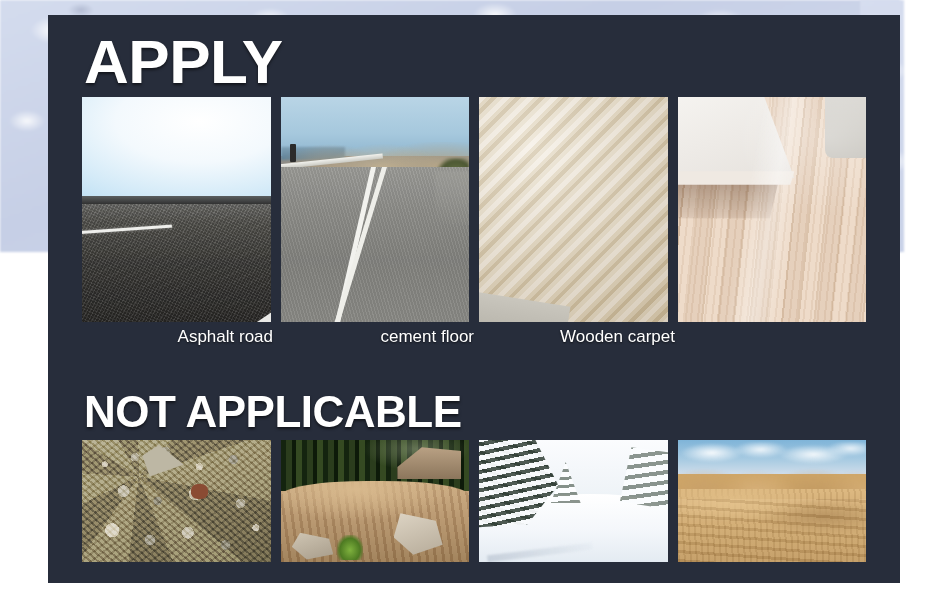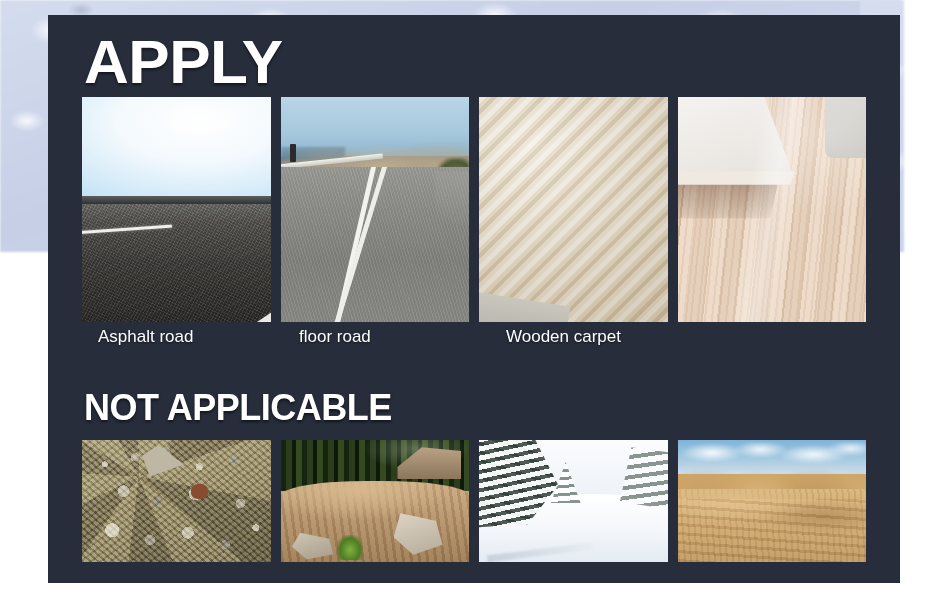--- a/index.html
+++ b/index.html
@@ -59,32 +59,32 @@
 
   .section-title{
     color:#ffffff;
     font-weight:700;
     letter-spacing:-0.5px;
     line-height:1;
     text-shadow:0 2px 3px rgba(0,0,0,.55);
     white-space:nowrap;
   }
   #title-apply{ position:absolute; left:36px; top:16px; font-size:62px; }
-  #title-not{   position:absolute; left:36px; top:375px; font-size:36px; }
+  #title-not{   position:absolute; left:36px; top:375px; font-size:44px; }
 
   
   #row-apply{
     position:absolute; left:34px; top:82px; width:784px; height:225px;
     display:flex; gap:10px;
   }
   #row-apply .cell{ width:191px; height:225px; position:relative; overflow:hidden; }
 
   #labels-apply{
     position:absolute; left:34px; top:312px; width:790px; height:28px;
-    display:flex; gap:10px;
+    display:flex; gap:10px;text-align:right;
   }
   #labels-apply .lbl{
     width:191px; color:#ffffff; font-size:17px; font-weight:400;
     text-shadow:0 1px 2px rgba(0,0,0,.6); white-space:nowrap;
   }
   .lbl.c0{ padding-left:16px; }
   .lbl.c1{ padding-left:16px; }
   .lbl.c2{ padding-left:38px; }
   .lbl.c3{ padding-left:22px; }
 
@@ -441,21 +441,21 @@
       <div class="sofa"></div>
       <div class="table-shadow"></div>
       <div class="table-top"></div>
       <div class="table-edge"></div>
       <div class="gloss"></div>
     </div>
   </div>
 
   <div id="labels-apply">
     <div class="lbl c0">Asphalt road</div>
-    <div class="lbl c1">floor road</div>
+    <div class="lbl c1">cement floor</div>
     <div class="lbl c3">Wooden carpet</div>
   </div>
 
   <div id="title-not" class="section-title">NOT APPLICABLE</div>
 
   <div id="row-not">
     <div class="cell ph-gravel">
       <div class="tex"></div>
       <div class="slab"></div>
       <div class="rust"></div>

